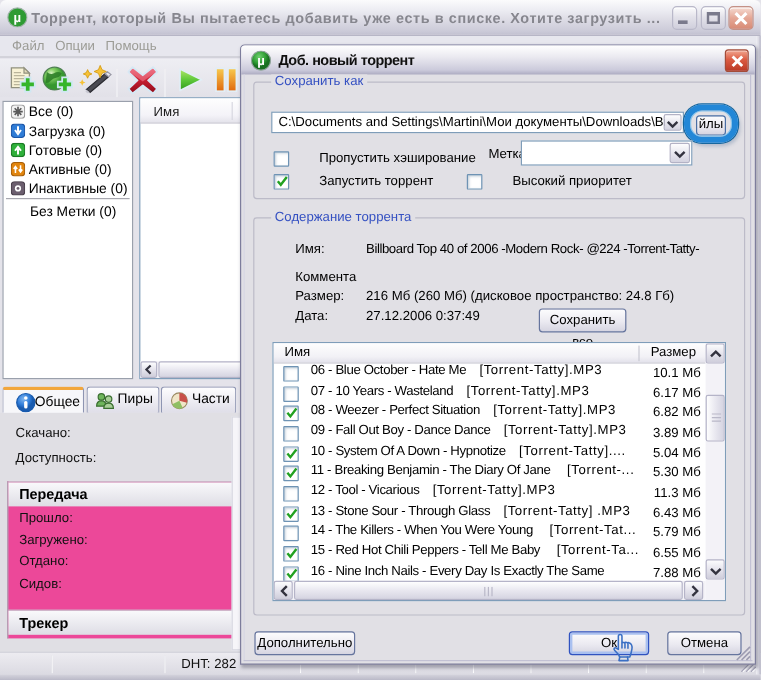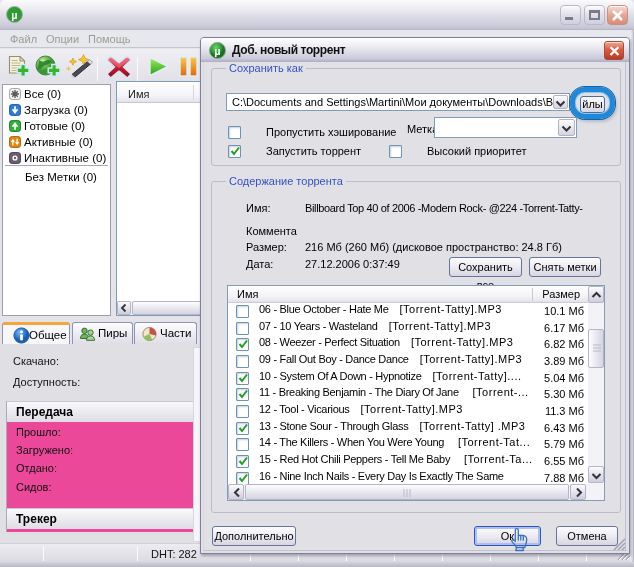--- a/index.html
+++ b/index.html
@@ -144,20 +144,21 @@
 </style>
 </head>
 <body>
 
 <div class="abs" id="main-title">
   <svg style="position:absolute;left:6px;top:6px" width="17" height="17" viewBox="0 0 17 17">
     <circle cx="8.5" cy="8.5" r="8" fill="#2E9B33"></circle>
     <circle cx="8.5" cy="8.5" r="8" fill="none" stroke="#9FB3A8" stroke-width="1"></circle>
     <text x="8.5" y="12.5" font-size="11" font-weight="bold" fill="#fff" text-anchor="middle" font-family="Liberation Sans">µ</text>
   </svg>
+  <span class="txt">Торрент, который Вы пытаетесь добавить уже есть в списке. Хотите загрузить ...</span>
   <div class="capbtn" id="btn-min">
       <div class="glyph-min"></div>
     </div>
   <div class="capbtn" id="btn-max">
       <div class="glyph-max"></div>
     </div>
   <div class="capbtn" id="btn-close">
     <svg class="glyph-x" width="13" height="13" viewBox="0 0 13 13">
       <path d="M2 2 L11 11 M11 2 L2 11" stroke="#fff" stroke-width="2.6"></path>
     </svg>
@@ -407,21 +408,20 @@
     <span class="gb-label">Содержание торрента</span>
   </div>
   <div class="cblbl" style="left:25px;top:164px">Имя:</div>
   <div class="cblbl" style="left:84px;top:164px;letter-spacing:-0.35px">Billboard Top 40 of 2006 -Modern Rock- @224 -Torrent-Tatty-</div>
   <div class="cblbl" style="left:25px;top:187px">Коммента</div>
   <div class="cblbl" style="left:25px;top:203px">Размер:</div>
   <div class="cblbl" style="left:84px;top:203px">216 Мб (260 Мб) (дисковое пространство: 24.8 Гб)</div>
   <div class="cblbl" style="left:25px;top:220px">Дата:</div>
   <div class="cblbl" style="left:84px;top:220px">27.12.2006 0:37:49</div>
   <div class="btn" style="left:248px;top:219px;width:73px;height:20px;line-height:18px">Сохранить все</div>
-  <div class="btn" style="left:328px;top:219px;width:72px;height:20px;line-height:18px">Снять метки</div>
 
   <div id="filelist">
     <div class="hdr">
       <span style="position:absolute;left:9px;top:2px">Имя</span>
       <span style="position:absolute;left:305px;width:47px;top:2px;text-align:right">Размер</span>
       <div style="position:absolute;left:304px;top:2px;width:1px;height:13px;background:#C9C8D3"></div>
     </div>
     <div class="frow" style="top:17px">
         <div class="fcb"></div>
         <span class="nm">06 - Blue October - Hate Me&nbsp;&nbsp;&nbsp;&nbsp;<b>[Torrent-Tatty].MP3</b></span>

